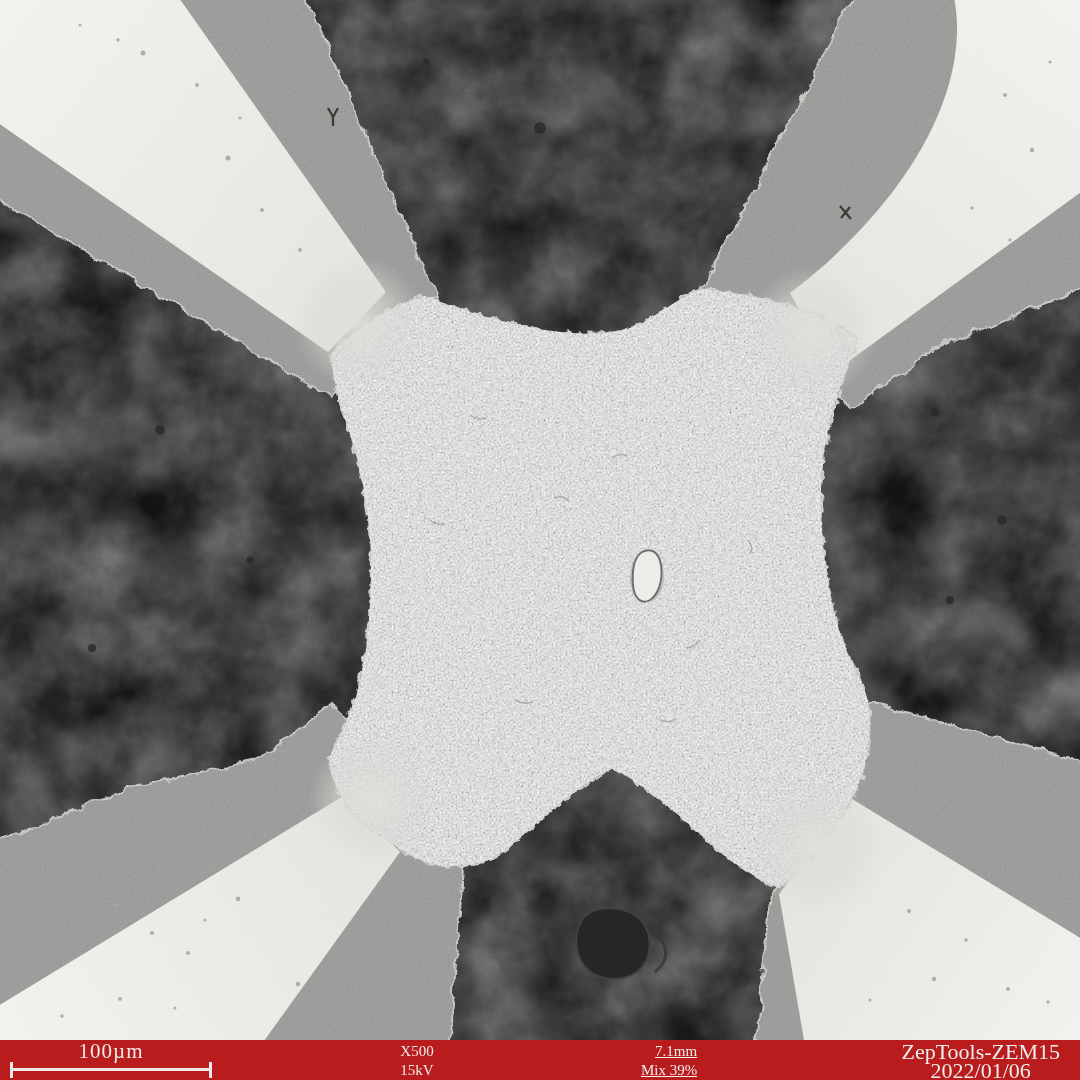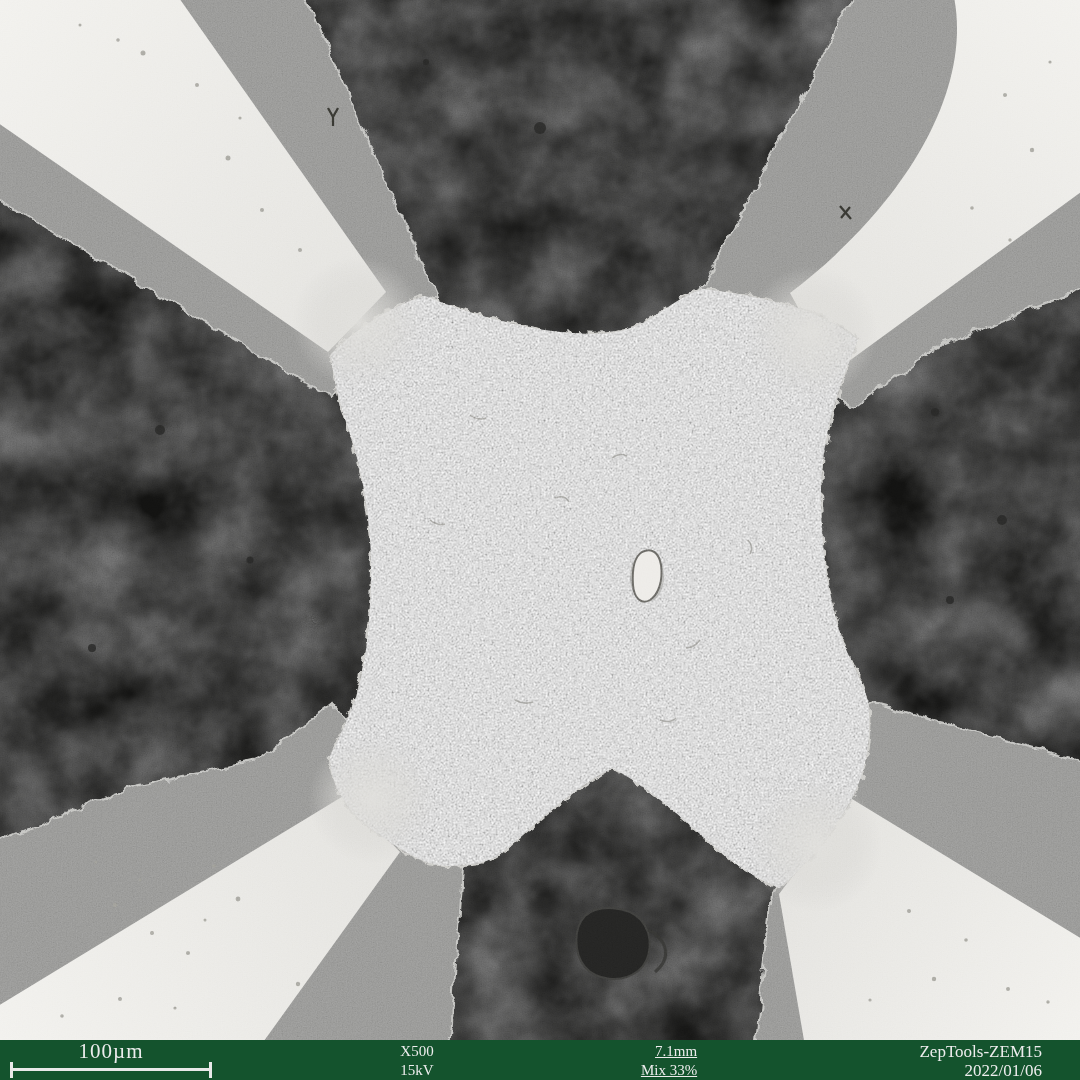--- a/index.html
+++ b/index.html
@@ -1,33 +1,33 @@
 <!DOCTYPE html>
 <html><head>
 <meta charset="utf-8">
 <style>
   html,body{margin:0;padding:0;background:#000;}
   .stage{position:relative;width:1080px;height:1080px;background:#000;overflow:hidden;}
   .stage svg{display:block;}
   .infobar{
-    position:absolute;left:0;top:1040px;width:1080px;height:40px;background:#14532d;
+    position:absolute;left:0;top:1040px;width:1080px;height:40px;background:#b91c1c;
     color:#ededed;font-family:"Liberation Serif","DejaVu Serif",serif;
   }
   .scale-group{position:absolute;left:10px;top:1px;width:202px;}
   .scale-label{text-align:center;font-size:21px;line-height:21px;letter-spacing:1px;}
   .scale-bar{position:relative;height:16px;}
   .scale-bar::before,.scale-bar::after{content:"";position:absolute;top:0;width:3px;height:16px;background:#e9e9e9;}
   .scale-bar::before{left:0}
   .scale-bar::after{right:0}
   .scale-bar .mid{position:absolute;left:2px;right:2px;top:6px;height:3px;background:#e9e9e9;}
   .col{position:absolute;top:2px;font-size:15px;line-height:19px;text-align:right;transform:translateX(-50%);}
   .col-mag{left:417px;}
   .col-wd{left:669px;text-decoration:underline;}
-  .col-right{position:absolute;left:auto;right:38px;top:2px;transform:none;
-    font-size:17px;line-height:19px;text-align:right;}
+  .col-right{position:absolute;left:auto;right:20px;top:2px;transform:none;
+    font-size:22px;line-height:19px;text-align:center;}
 </style>
 </head>
 <body>
 
 <div class="stage">
 
   <svg width="1080" height="1040" viewBox="0 0 1080 1040">
     <defs>
       <path id="blobPath" d="M425,296
         C480,318 540,334 595,334 C650,334 665,300 703,289
@@ -210,21 +210,21 @@
       <div class="scale-bar">
           <span class="mid"></span>
         </div>
     </div>
     <div class="col col-mag">
       <div>X500</div>
       <div>15kV</div>
     </div>
     <div class="col col-wd">
       <div>7.1mm</div>
-      <div>Mix 33%</div>
+      <div>Mix 39%</div>
     </div>
     <div class="col-right">
       <div>ZepTools-ZEM15</div>
       <div>2022/01/06</div>
     </div>
   </div>
 
 </div>
 
 </body></html>

